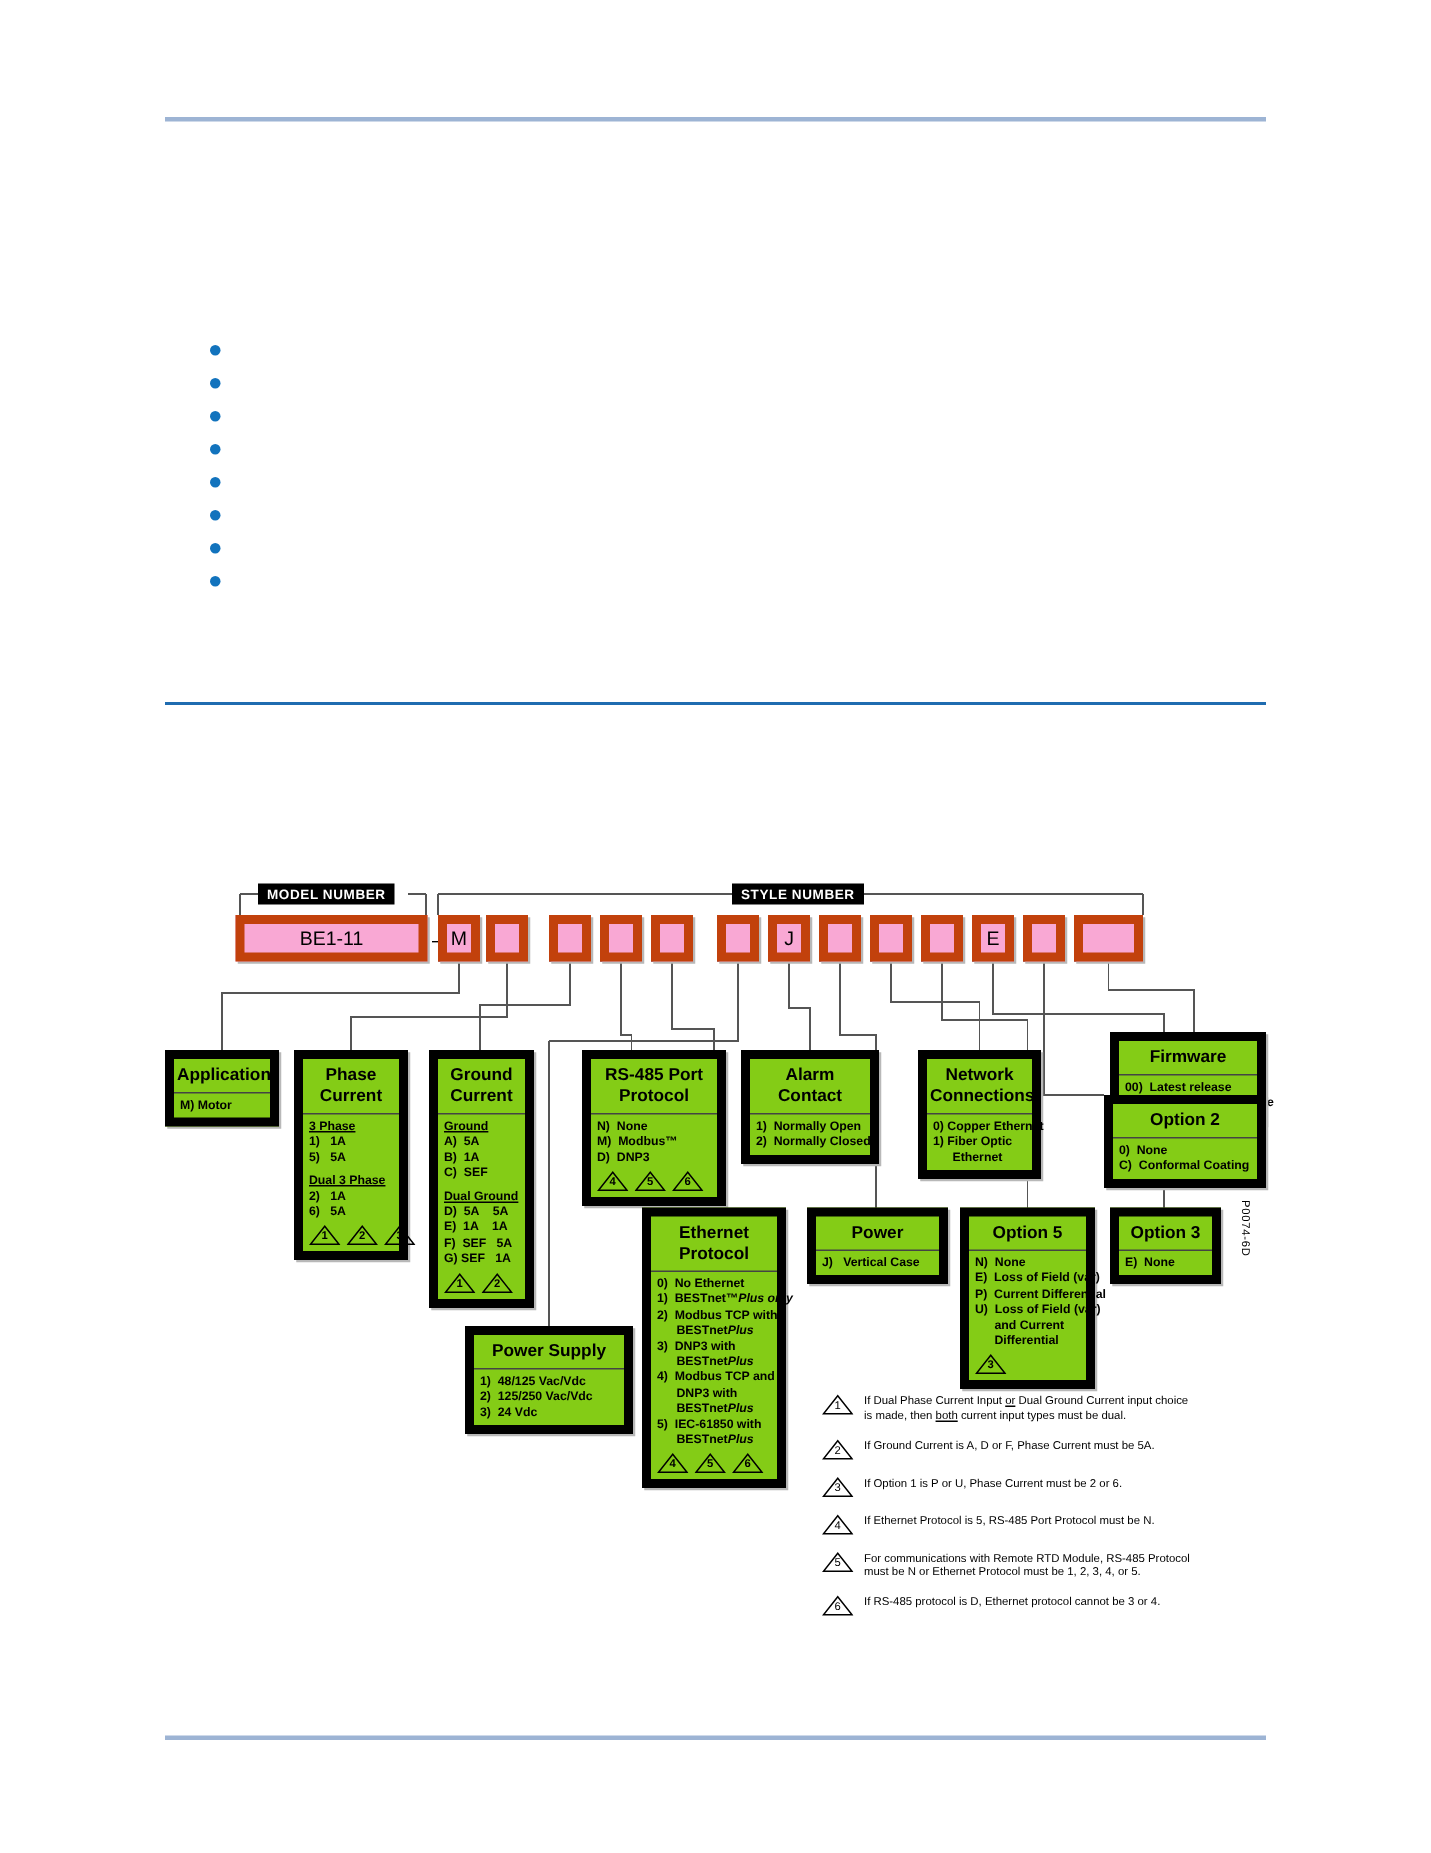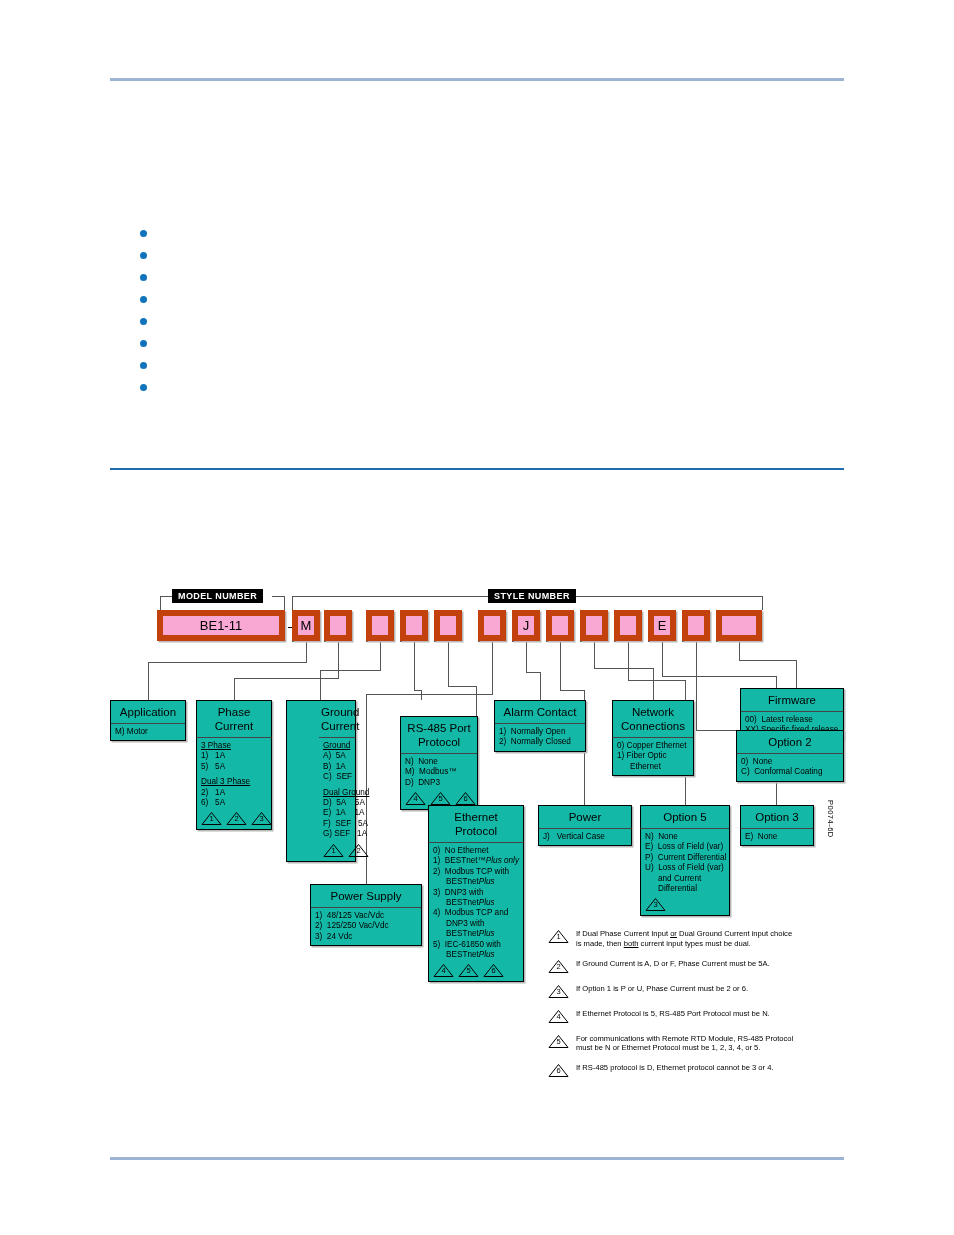--- a/index.html
+++ b/index.html
@@ -51,24 +51,25 @@
     display: flex; align-items: center; justify-content: center;
     font-size: 13px;
     box-shadow: 1.5px 1.5px 0 #b8b8b8;
     z-index: 3;
   }
   .dash { position: absolute; font-size: 14px; z-index: 3; }
 
   
   .dbox {
     position: absolute;
-    border: 1px solid #000000;
-    background: #14b8a6;
+    border: 6px solid #000000;
+    background: #84cc16;
     box-shadow: 1.5px 1.5px 0 #b8b8b8;
     z-index: 3;
+    font-weight: bold;
   }
   .dbox-title {
     border-bottom: 1px solid #444;
     text-align: center;
     font-size: 11.5px;
     line-height: 14px;
     padding: 4px 2px 4px 2px;
   }
   .dbox-body {
     font-size: 8.2px;
@@ -276,21 +277,21 @@
           </span>
           <span class="tri">
             <svg width="21" height="15" viewBox="0 0 21 15">
               <path d="M10.5 1.5 L20 13.5 L1 13.5 Z" fill="none" stroke="#000" stroke-width="1"></path>
             </svg>
             <span>3</span>
           </span>
         </div>
       </div>
     </div>
-  <div class="dbox" style="left:286px; top:700px; width:70px;padding-left:32px;">
+  <div class="dbox" style="left:286px; top:700px; width:70px;">
       <div class="dbox-title">Ground<br>Current</div>
       <div class="dbox-body">
         <div class="ln"><span class="grp">Ground</span></div>
         <div class="ln">A)  5A</div>
         <div class="ln">B)  1A</div>
         <div class="ln">C)  SEF</div>
         <div class="ln" style="height:5px;"></div>
         <div class="ln"><span class="grp">Dual Ground</span></div>
         <div class="ln">D)  5A    5A</div>
         <div class="ln">E)  1A    1A</div>
@@ -305,21 +306,21 @@
           </span>
           <span class="tri">
             <svg width="21" height="15" viewBox="0 0 21 15">
               <path d="M10.5 1.5 L20 13.5 L1 13.5 Z" fill="none" stroke="#000" stroke-width="1"></path>
             </svg>
             <span>2</span>
           </span>
         </div>
       </div>
     </div>
-  <div class="dbox" style="left:400px; top:700px; width:78px;margin-top:16px;">
+  <div class="dbox" style="left:388px; top:700px; width:96px;">
       <div class="dbox-title">RS-485 Port<br>Protocol</div>
       <div class="dbox-body">
         <div class="ln">N)  None</div>
         <div class="ln">M)  Modbus™</div>
         <div class="ln">D)  DNP3</div>
         <div class="tri-row">
           <span class="tri">
             <svg width="21" height="15" viewBox="0 0 21 15">
               <path d="M10.5 1.5 L20 13.5 L1 13.5 Z" fill="none" stroke="#000" stroke-width="1"></path>
             </svg>

